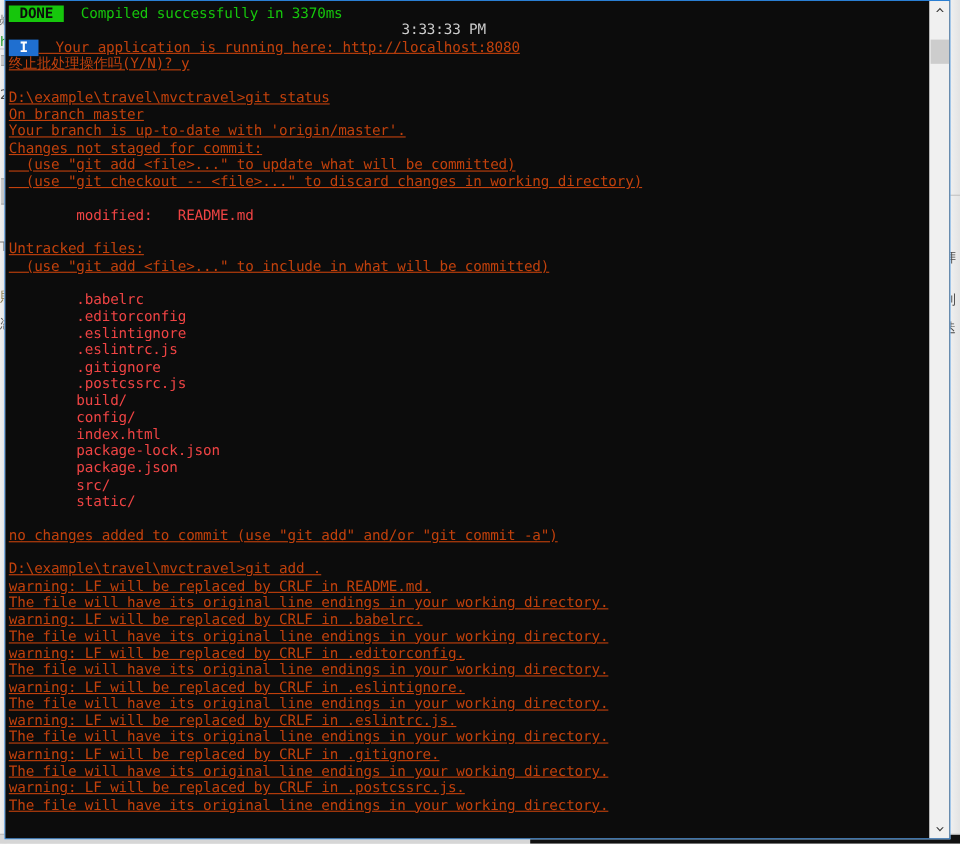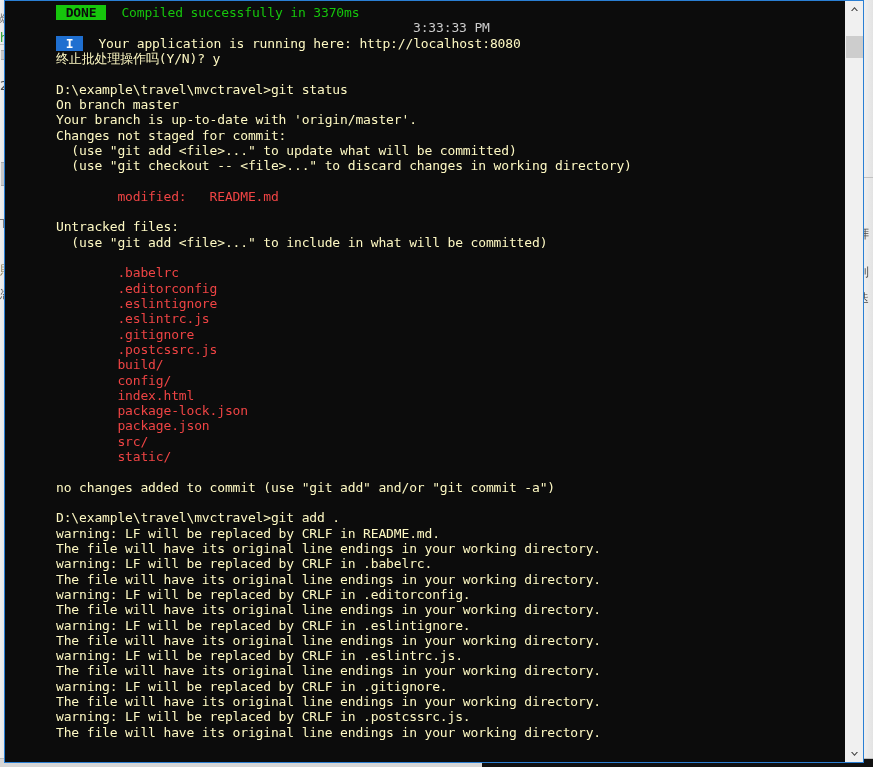--- a/index.html
+++ b/index.html
@@ -144,36 +144,35 @@
     overflow: hidden;
     position: relative;
   }
 
   #term {
     flex: 1 1 auto;
     position: relative;
     background: #0c0c0c;
     overflow: hidden;
     padding: 0;
-    margin-left: 48px;
   }
   #term-lines {
     position: absolute;
     left: 3px;
     top: 4px;
     right: 0;
     font-family: "DejaVu Sans Mono", monospace;
     font-size: 13px;
     line-height: 15.32px;
     color: #cccccc;
     white-space: pre;
     letter-spacing: -0.15px;
   }
   .ln { height: 15.32px; white-space: pre; }
-  .c-white   { color: #fef9c3; }
+  .c-white   { color: #c2410c; text-decoration: underline; }
   .c-red     { color: #ef4444; }
   .c-green   { color: #16c60c; }
   .badge-done {
     background: #16c60c;
     color: #0c0c0c;
     font-weight: bold;
     padding: 0 2px;
   }
   .badge-info {
     background: #1f6fd0;

